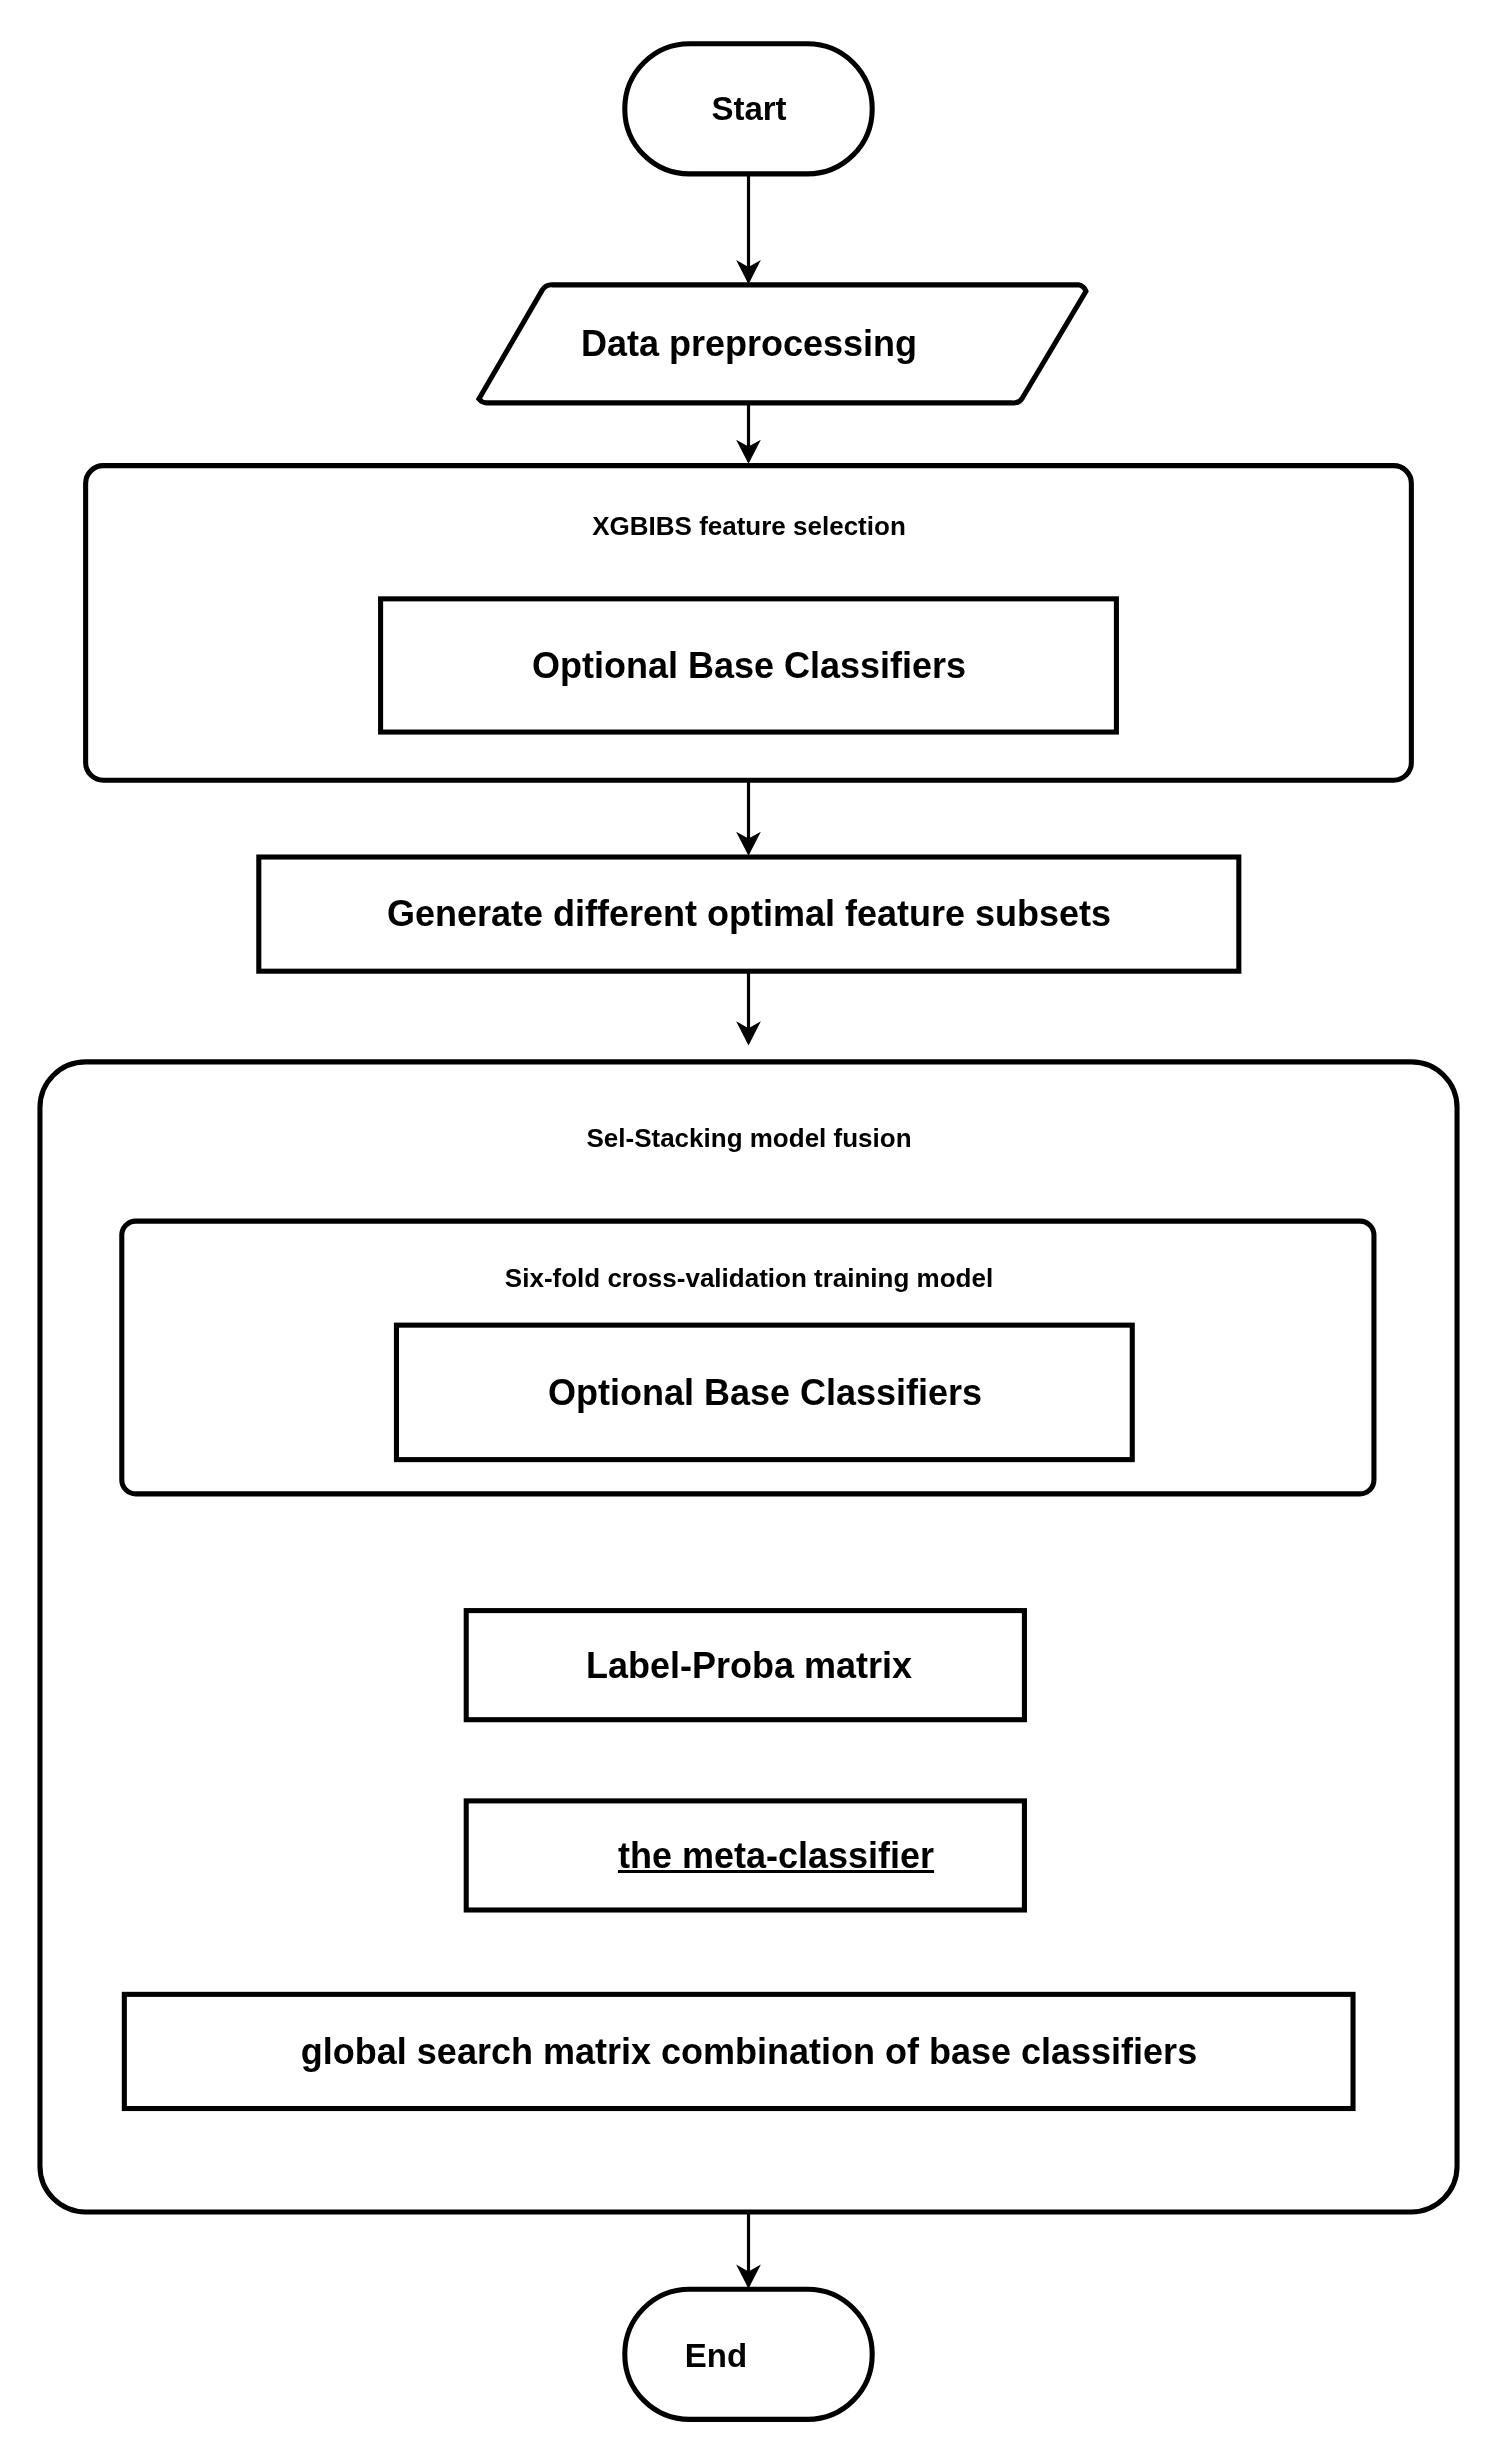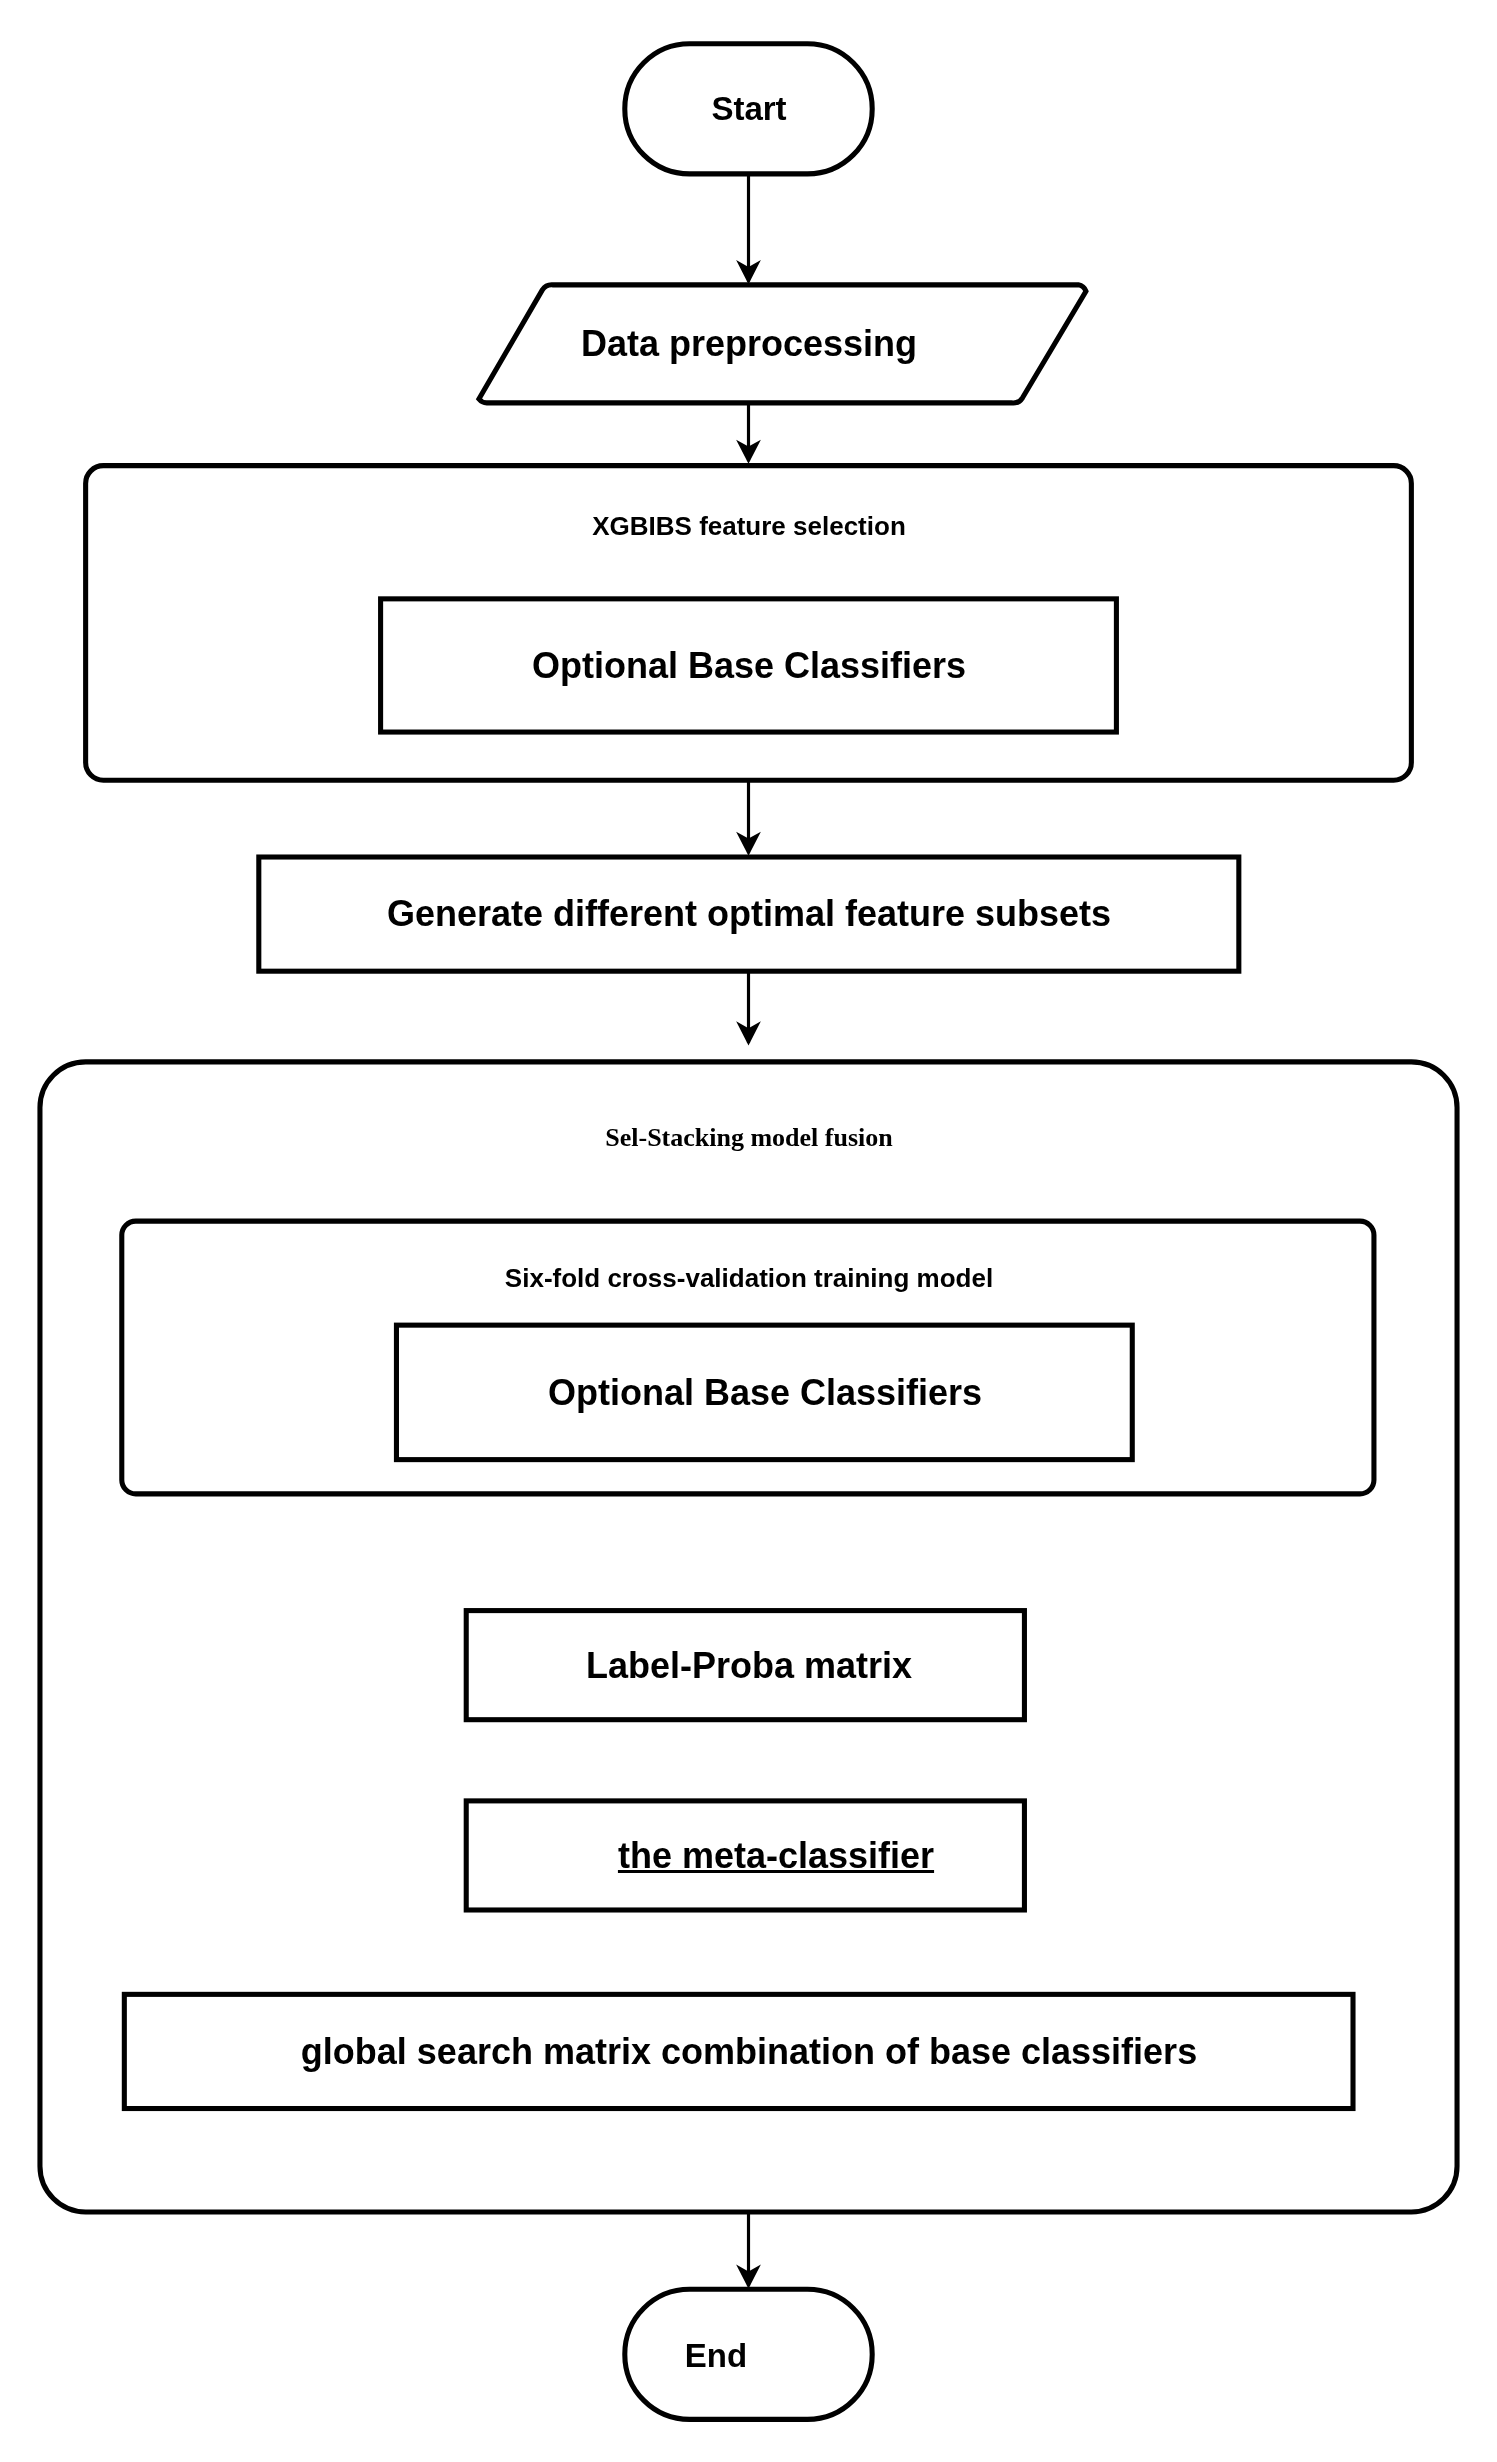--- a/index.html
+++ b/index.html
@@ -101,21 +101,21 @@
   <div class="node-label lbl-terminal" style="left:749px; top:96px;">Start</div>
 
   <div class="node-label lbl-process" style="left:749px; top:332px;">Data preprocessing</div>
 
   <div class="node-label lbl-group" style="left:749px; top:514px;">XGBIBS feature selection</div>
 
   <div class="node-label lbl-process" style="left:749px; top:654px;">Optional Base Classifiers</div>
 
   <div class="node-label lbl-process" style="left:749px; top:902px;">Generate different optimal feature subsets</div>
 
-  <div class="node-label lbl-group" style="left:749px; top:1126px;font-family:Liberation Serif, serif;">Sel-Stacking model fusion</div>
+  <div class="node-label lbl-group" style="left:749px; top:1126px;">Sel-Stacking model fusion</div>
 
   <div class="node-label lbl-group" style="left:749px; top:1266px;">Six-fold cross-validation training model</div>
 
   <div class="node-label lbl-process" style="left:765px; top:1381px;">Optional Base Classifiers</div>
 
   <div class="node-label lbl-process" style="left:749px; top:1654px;">Label-Proba matrix</div>
 
   <div class="node-label lbl-process" style="left:776px; top:1844px;text-decoration:underline;">the meta-classifier</div>
 
   <div class="node-label lbl-process" style="left:749px; top:2040px;">global search matrix combination of base classifiers</div>

